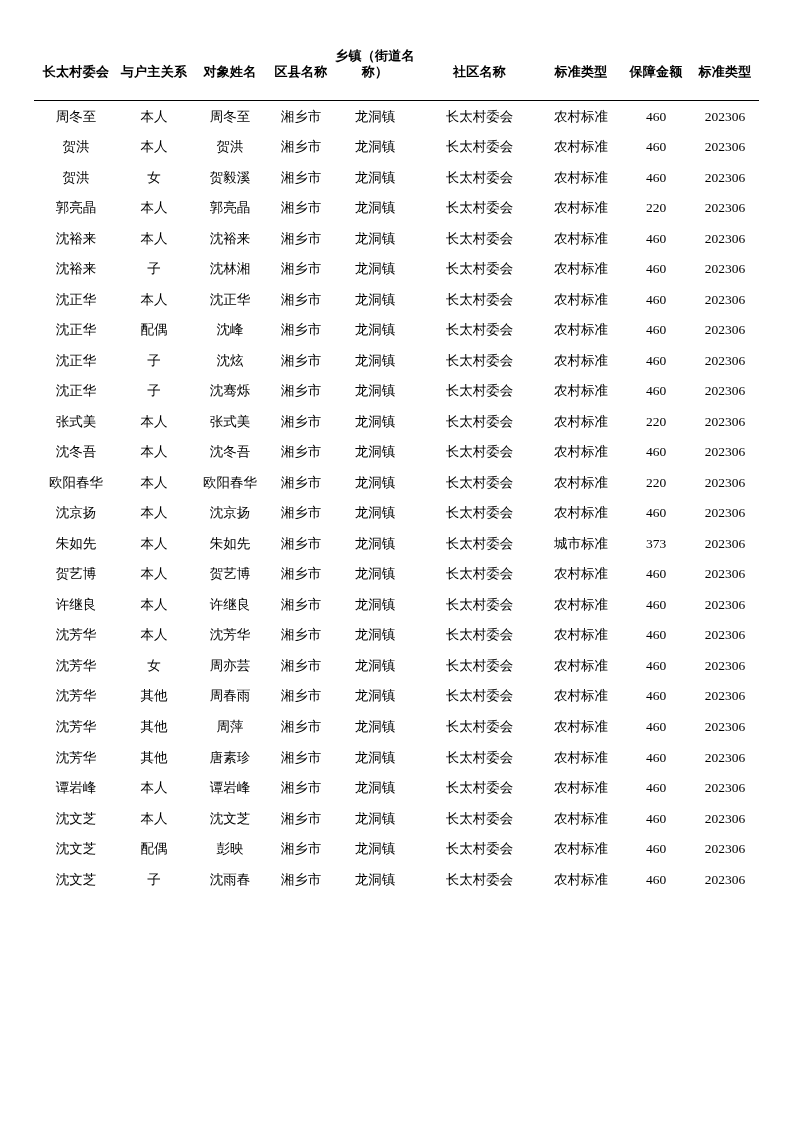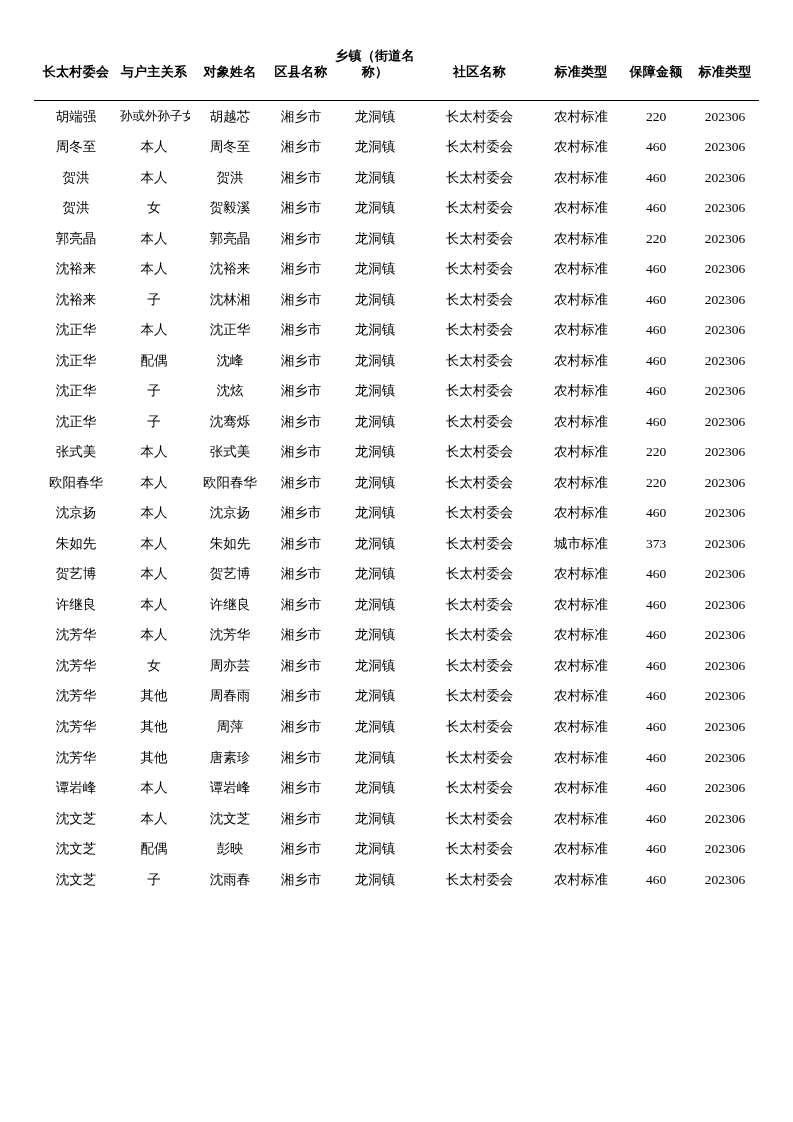--- a/index.html
+++ b/index.html
@@ -87,31 +87,20 @@
         <th>区县名称</th>
         <th>乡镇（街道名称）</th>
         <th>社区名称</th>
         <th>标准类型</th>
         <th>保障金额</th>
         <th>标准类型</th>
       </tr>
     </thead>
     <tbody id="tbody">
         <tr>
-          <td>胡端强</td>
-          <td class="clip">孙或外孙子女</td>
-          <td>胡越芯</td>
-          <td>湘乡市</td>
-          <td>龙洞镇</td>
-          <td>长太村委会</td>
-          <td>农村标准</td>
-          <td class="num">220</td>
-          <td class="num">202306</td>
-        </tr>
-        <tr>
           <td>周冬至</td>
           <td>本人</td>
           <td>周冬至</td>
           <td>湘乡市</td>
           <td>龙洞镇</td>
           <td>长太村委会</td>
           <td>农村标准</td>
           <td class="num">460</td>
           <td class="num">202306</td>
         </tr>
@@ -216,20 +205,31 @@
         </tr>
         <tr>
           <td>张式美</td>
           <td>本人</td>
           <td>张式美</td>
           <td>湘乡市</td>
           <td>龙洞镇</td>
           <td>长太村委会</td>
           <td>农村标准</td>
           <td class="num">220</td>
+          <td class="num">202306</td>
+        </tr>
+        <tr>
+          <td>沈冬吾</td>
+          <td>本人</td>
+          <td>沈冬吾</td>
+          <td>湘乡市</td>
+          <td>龙洞镇</td>
+          <td>长太村委会</td>
+          <td>农村标准</td>
+          <td class="num">460</td>
           <td class="num">202306</td>
         </tr>
         <tr>
           <td>欧阳春华</td>
           <td>本人</td>
           <td>欧阳春华</td>
           <td>湘乡市</td>
           <td>龙洞镇</td>
           <td>长太村委会</td>
           <td>农村标准</td>

